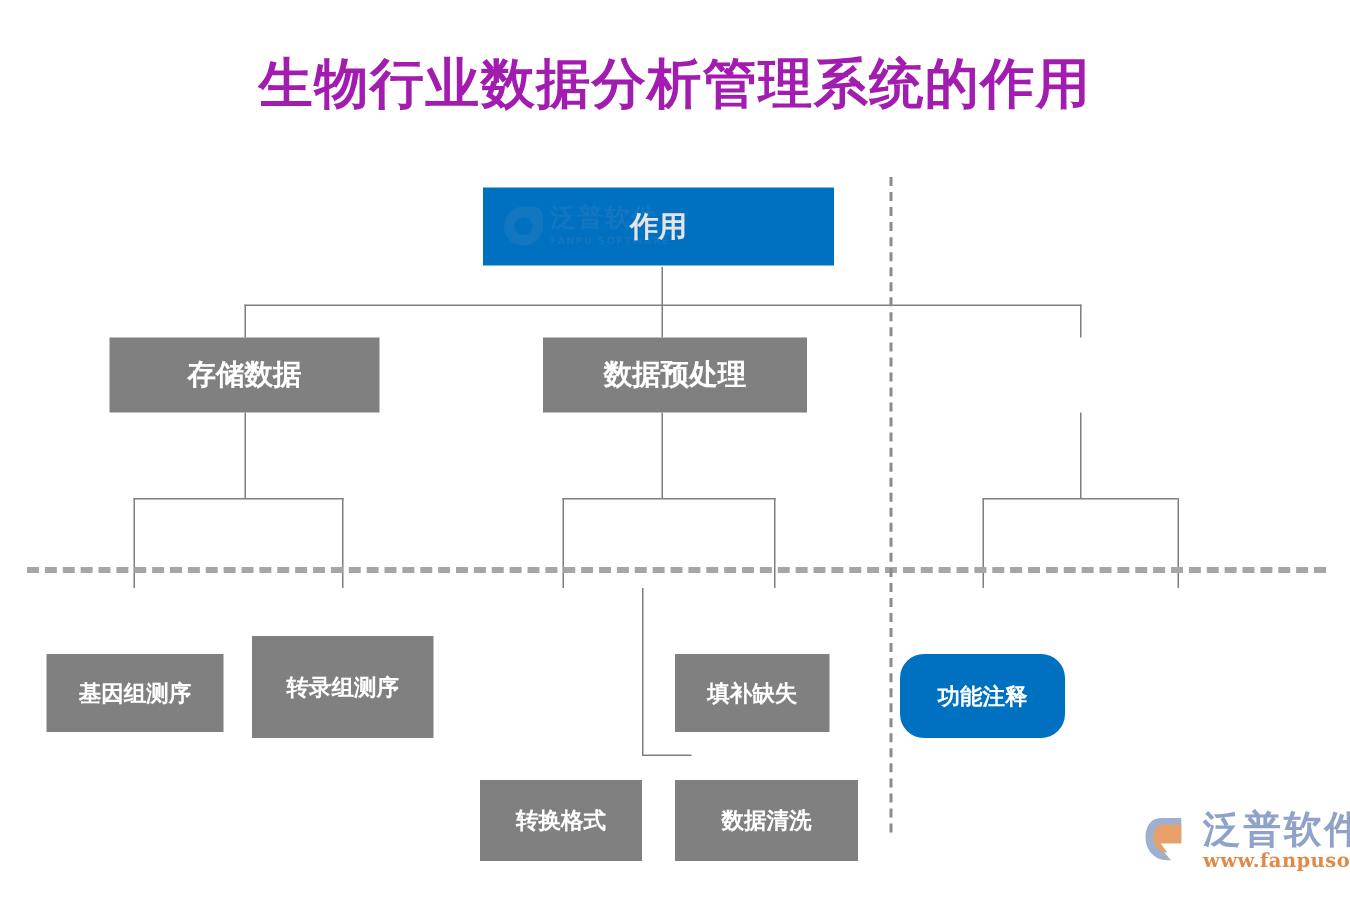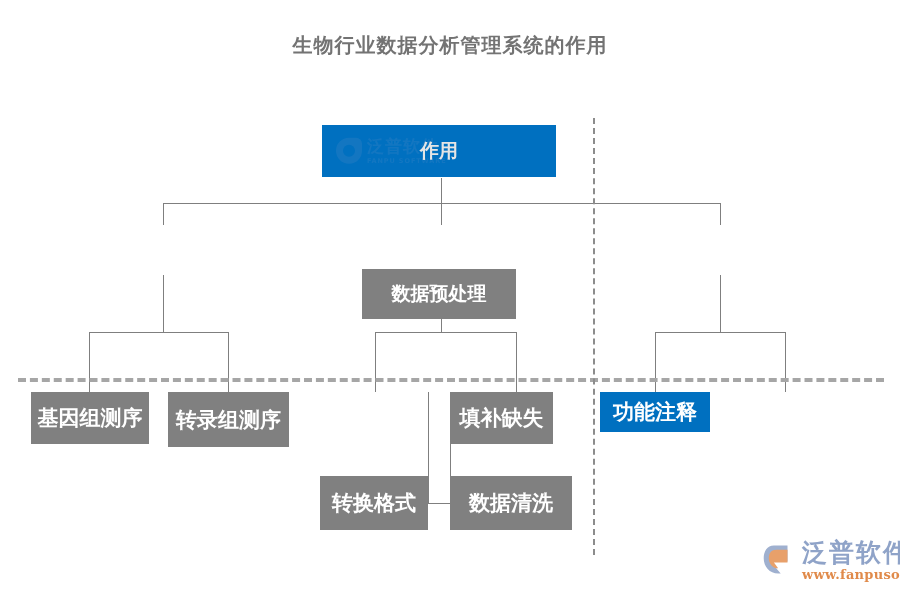--- a/index.html
+++ b/index.html
@@ -19,23 +19,23 @@
     background: #ffffff;
   }
 
   
   .page-title {
     position: absolute;
     left: 0;
     top: 32px;
     width: 900px;
     text-align: center;
-    font-size: 20px;
-    font-weight: bold;
-    color: #737373;
+    font-size: 36px;
+    font-weight: bold;
+    color: #a21caf;
     letter-spacing: 1px;
     white-space: nowrap;
   }
 
   
   .node {
     position: absolute;
     display: flex;
     align-items: center;
     justify-content: center;
@@ -44,21 +44,21 @@
     z-index: 5;
     overflow: hidden;
   }
   .node .label { position: relative; z-index: 3; white-space: nowrap; }
 
   .node.gray  { background: #808080; }
   .node.blue  { background: #0070C0; }
 
   .node.lvl1 { font-size: 19px; }
   .node.lvl2 { font-size: 19px; }
-  .node.lvl3 { font-size: 21px; }
+  .node.lvl3 { font-size: 15px; margin-top: 44px; }
 
   .node.root .label { color: #e5e5e5; }
 
   
   .wm {
     position: absolute;
     left: 14px;
     top: 50%;
     transform: translateY(-50%);
     display: flex;
@@ -178,48 +178,51 @@
     <div class="wm">
       <div class="wm-mark"></div>
       <div class="wm-txt">
         <span class="wm-cn">泛普软件</span>
         <span class="wm-en">FANPU SOFTWARE</span>
       </div>
     </div>
     <span class="label">作用</span>
   </div>
 
-
-  <div class="node gray lvl2" style="left:362px; top:225px; width:154px; height:50px;margin-top:44px;">
+  <div class="node gray lvl2" style="left:73px; top:225px; width:180px; height:50px;">
+    <span class="label">存储数据</span>
+  </div>
+
+  <div class="node gray lvl2" style="left:362px; top:225px; width:176px; height:50px;">
     <span class="label">数据预处理</span>
   </div>
 
 
   <div class="node gray lvl3" style="left:31px; top:392px; width:118px; height:52px;">
     <span class="label">基因组测序</span>
   </div>
 
-  <div class="node gray lvl3" style="left:168px; top:392px; width:121px; height:55px;">
+  <div class="node gray lvl3" style="left:168px; top:380px; width:121px; height:68px;">
     <span class="label">转录组测序</span>
   </div>
 
 
   <div class="node gray lvl3" style="left:320px; top:476px; width:108px; height:54px;">
     <span class="label">转换格式</span>
   </div>
 
   <div class="node gray lvl3" style="left:450px; top:392px; width:103px; height:52px;">
     <span class="label">填补缺失</span>
   </div>
 
   <div class="node gray lvl3" style="left:450px; top:476px; width:122px; height:54px;">
     <span class="label">数据清洗</span>
   </div>
 
-  <div class="node blue lvl3" style="left:600px; top:392px; width:110px; height:40px;">
+  <div class="node blue lvl3" style="left:600px; top:392px; width:110px; height:56px;border-radius:16px;">
     <span class="label">功能注释</span>
   </div>
 
 
   <div class="brand" style="left:762px; top:540px;">
     <svg class="brand-mark" viewBox="0 0 40 40">
       <path d="M30 4 L14 4 C6 4 2 11 2 19 C2 29 9 37 19 37 L22 37 L10 23 L30 23 Z" fill="#9fb0cf"></path>
       <path d="M30 9 L17 9 C11 9 8 13 8 19 C8 26 13 31 19 31 L14 24 L30 24 Z" fill="#e8a06a"></path>
     </svg>
     <div class="brand-text">

